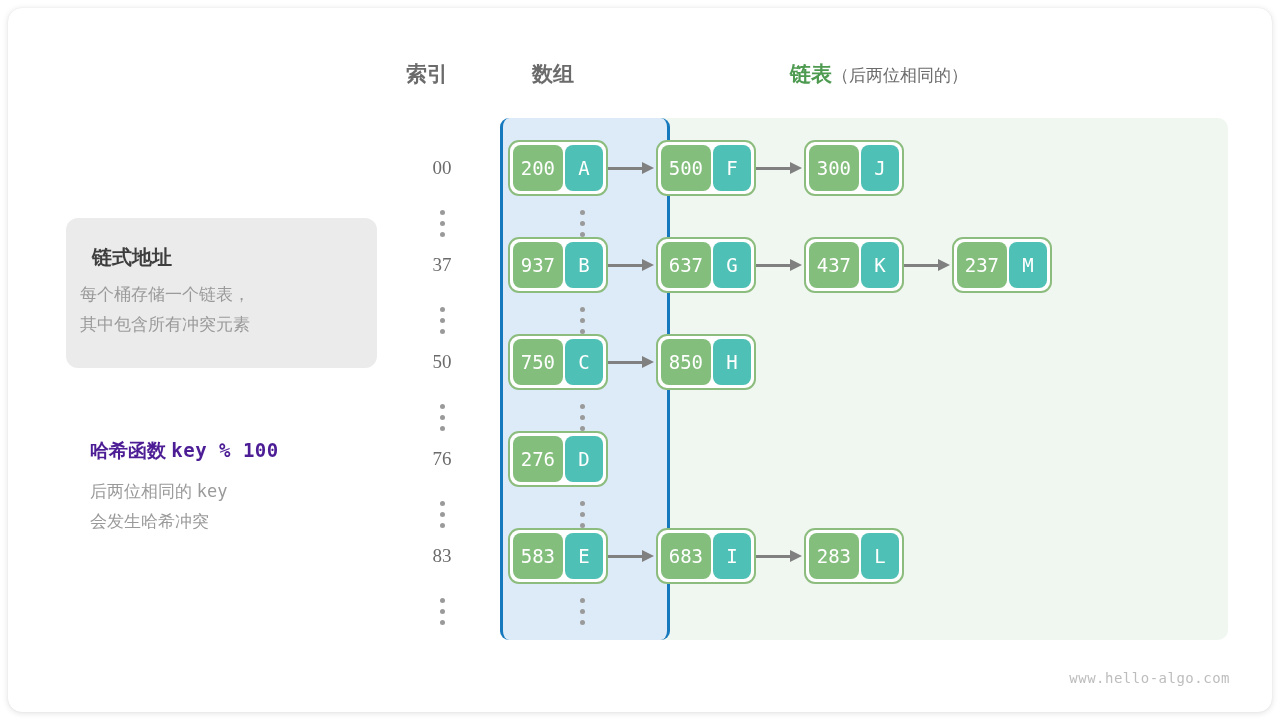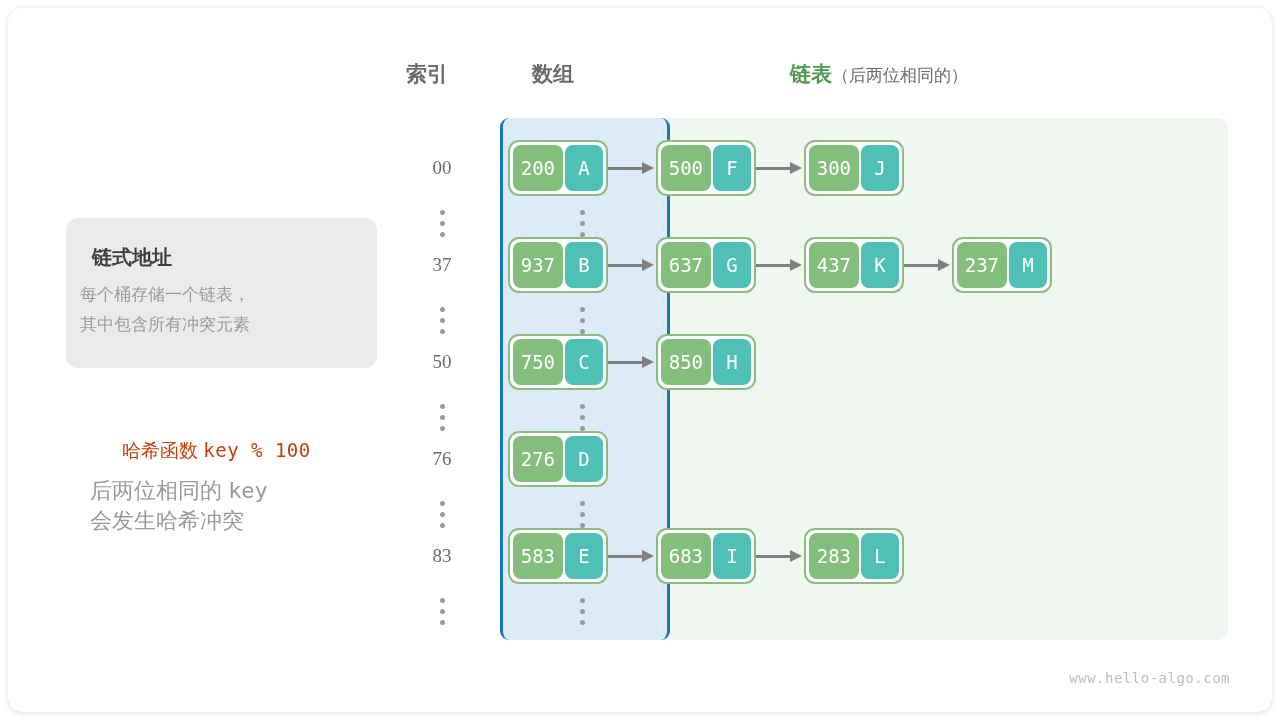--- a/index.html
+++ b/index.html
@@ -24,25 +24,25 @@
     position:absolute;left:58px;top:210px;width:296px;height:150px;
     background:#ebebeb;border-radius:12px;padding-left:15px;
   }
   .infobox-title{
     position:absolute;left:26px;top:26px;font-size:20px;font-weight:bold;color:#3d3d3d;
   }
   .infobox-body{
     position:absolute;left:14px;top:62px;font-size:17px;line-height:30px;color:#9a9a9a;
   }
   .hashnote{position:absolute;left:82px;top:430px;width:330px;}
-  .hashnote-title{font-size:19px;font-weight:normal;color:#c2410c;white-space:nowrap;margin-left:32px;}
+  .hashnote-title{font-size:19px;font-weight:bold;color:#4c1d95;white-space:nowrap;}
   .hashnote-title .mono{
     font-family:"DejaVu Sans Mono","Liberation Mono",monospace;font-size:19px;letter-spacing:.5px;
   }
-  .hashnote-body{margin-top:12px;font-size:22px;line-height:30px;color:#9a9a9a;}
+  .hashnote-body{margin-top:12px;font-size:17px;line-height:30px;color:#9a9a9a;}
   .hashnote-body .mono{font-family:"DejaVu Sans Mono","Liberation Mono",monospace;}
   
   .listregion{
     position:absolute;left:560px;top:110px;width:660px;height:522px;
     background:#f0f7f0;border-radius:10px;
   }
   .arrayregion{
     position:absolute;left:492px;top:110px;width:164px;height:522px;
     background:#dcebf7;
     border-left:3px solid #1779bd;border-right:3px solid #1779bd;

